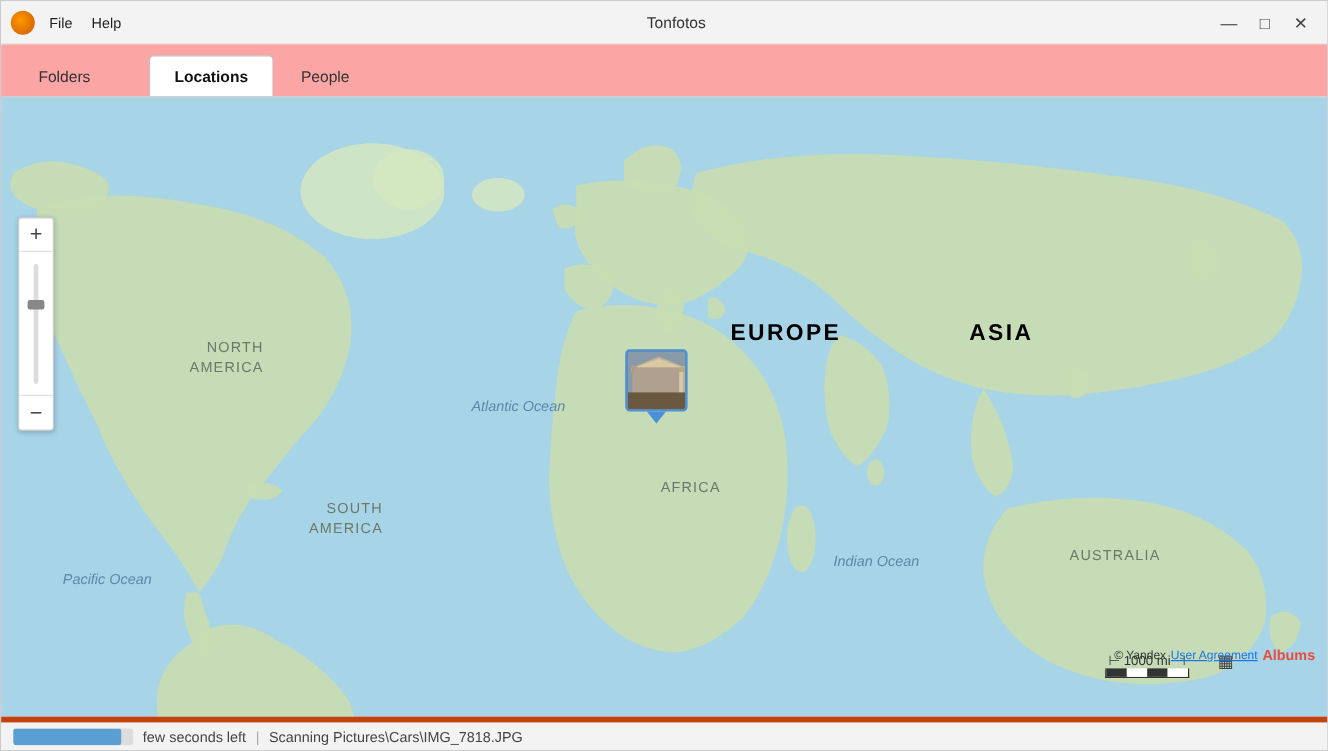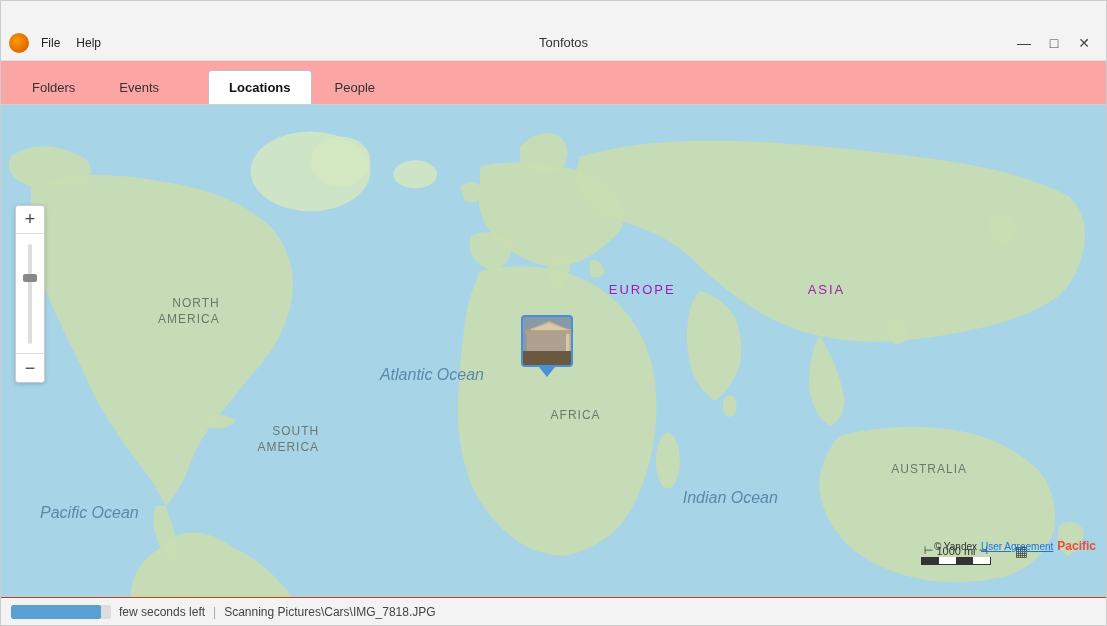--- a/index.html
+++ b/index.html
@@ -23,21 +23,20 @@
 
     
     .title-bar {
       height: 36px;
       background: #f3f3f3;
       display: flex;
       align-items: center;
       padding: 0 8px;
       border-bottom: 1px solid #e0e0e0;
       flex-shrink: 0;
-      margin-top: 24px;
     }
 
     .title-bar-app-icon {
       width: 20px;
       height: 20px;
       margin-right: 6px;
       background: radial-gradient(circle at 40% 40%, #ff9900, #cc5500);
       border-radius: 50%;
       flex-shrink: 0;
     }
@@ -303,21 +302,21 @@
     .attribution .yandex-logo {
       color: #e84c3d;
       font-size: 12px;
       font-weight: bold;
     }
 
     
     .status-bar {
       height: 28px;
       background: #f3f3f3;
-      border-top: 1px solid #c2410c;
+      border-top: 5px solid #c2410c;
       display: flex;
       align-items: center;
       padding: 0 10px;
       font-size: 12px;
       color: #444;
       flex-shrink: 0;
       gap: 8px;
     }
 
     .status-progress {
@@ -335,48 +334,47 @@
       border-radius: 2px;
     }
 
     .status-separator {
       color: #aaa;
     }
 
     
     .ocean-label {
       position: absolute;
-      font-size: 16px;
+      font-size: 12px;
       color: #5a8aaa;
       font-style: italic;
       pointer-events: none;
       z-index: 5;
       text-align: center;
       line-height: 1.4;
-      margin-top: 24px;
     }
 
     
     .continent-label {
       position: absolute;
       font-size: 12px;
       color: #6a7a6a;
       font-weight: 500;
       pointer-events: none;
       z-index: 5;
       text-align: right;
       letter-spacing: 1px;
       line-height: 1.4;
     }
 
     .region-label {
       position: absolute;
-      font-size: 13px;
-      color: #a21caf;
-      font-weight: 400;
+      font-size: 19px;
+      color: #000000;
+      font-weight: 700;
       pointer-events: none;
       z-index: 5;
       letter-spacing: 2px;
     }
   </style>
 </head>
 <body>
 
 <div class="window">
 
@@ -389,21 +387,20 @@
     <div class="title-bar-title">Tonfotos</div>
     <div class="title-bar-controls">
       <div class="title-bar-btn minimize">—</div>
       <div class="title-bar-btn maximize">□</div>
       <div class="title-bar-btn close">✕</div>
     </div>
   </div>
 
   <div class="tab-bar">
     <div class="tab">Folders</div>
-    <div class="tab">Events</div>
     <div class="tab active">Locations</div>
     <div class="tab">People</div>
   </div>
 
   <div class="map-area">
 
     <svg class="map-svg-container" viewBox="0 0 1107 490" xmlns="http://www.w3.org/2000/svg">
       <rect width="1107" height="490" fill="#a8d4e8"></rect>
 
       <ellipse cx="310" cy="65" rx="60" ry="40" fill="#d4e8c0" opacity="0.85"></ellipse>
@@ -543,21 +540,21 @@
         <div class="scale-segment-dark"></div>
         <div class="scale-segment-light"></div>
       </div>
     </div>
 
     <div style="position:absolute; bottom:38px; right:78px; z-index:10; font-size:14px; color:#444;">▦</div>
 
     <div class="attribution">
       <span>© Yandex</span>
       <a>User Agreement</a>
-      <span class="yandex-logo">Pacific</span>
+      <span class="yandex-logo">Albums</span>
     </div>
   </div>
 
   <div class="status-bar">
     <div class="status-progress">
       <div class="status-progress-fill"></div>
     </div>
     <span>few seconds left</span>
     <span class="status-separator">|</span>
     <span>Scanning Pictures\Cars\IMG_7818.JPG</span>

